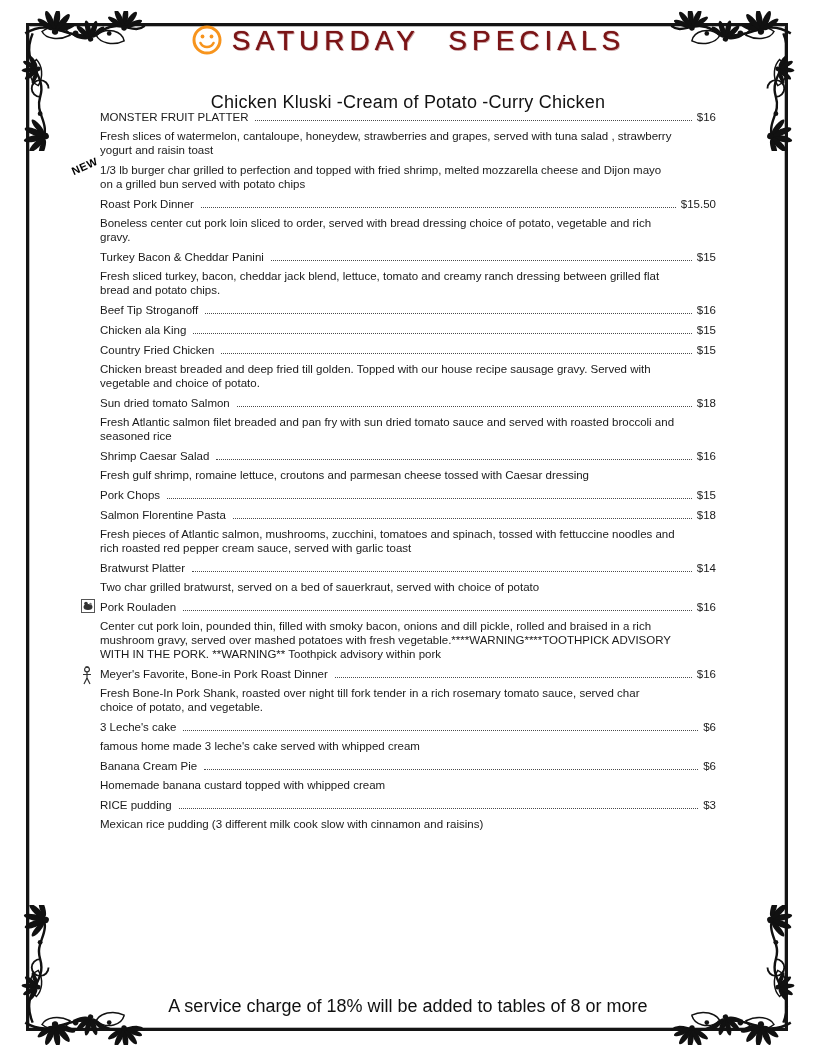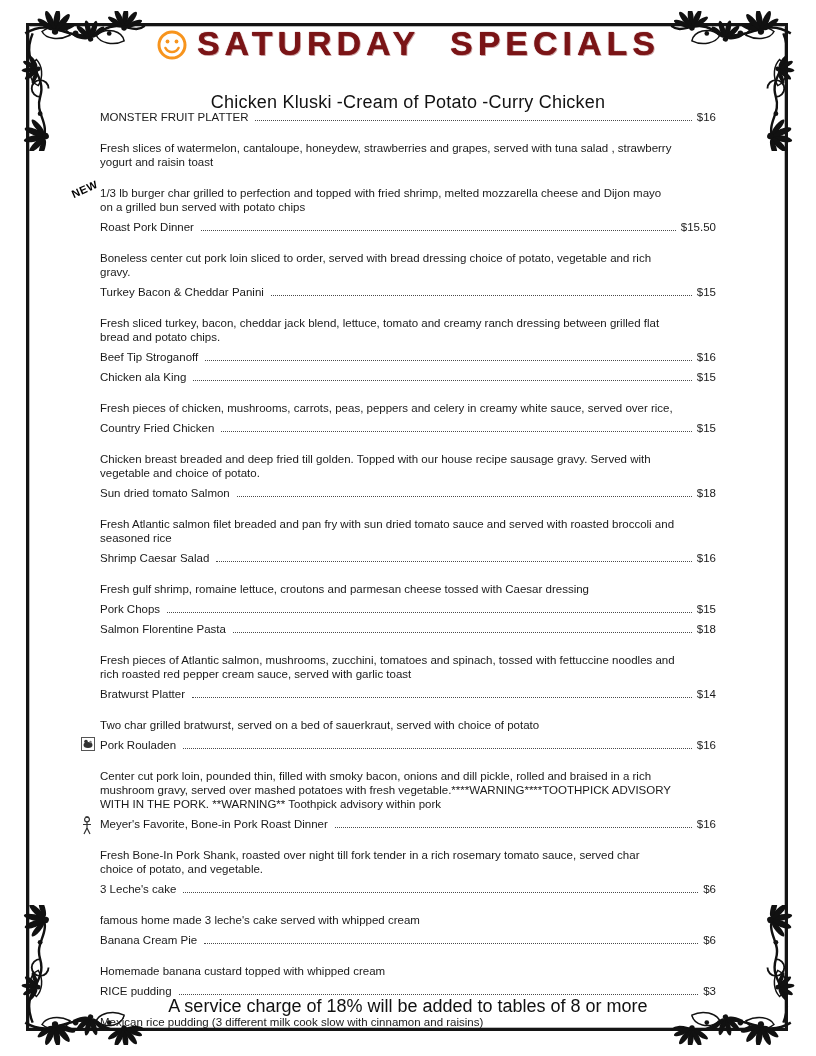--- a/index.html
+++ b/index.html
@@ -23,36 +23,36 @@
   .corner.bl{left:14px;bottom:11px;transform:scaleY(-1);}
   .corner.br{right:14px;bottom:11px;transform:scale(-1,-1);}
 
   
   .header{
     position:absolute;left:0;right:0;top:24px;text-align:center;white-space:nowrap;
   }
   .smiley{display:inline-block;vertical-align:-6px;margin-right:9px;}
   .title{
     display:inline-block;
-    font-weight:700;font-size:34px;letter-spacing:5px;word-spacing:16px;
+    font-weight:400;font-size:28px;letter-spacing:5px;word-spacing:16px;
     text-shadow:0 0 1px currentColor, 1px 1px 0 rgba(122,20,22,.35);
   }
   .subtitle{
     position:absolute;left:0;right:0;top:92px;text-align:center;
     font-size:18px;color:#121212;letter-spacing:.2px;
   }
 
   
   .menu{position:absolute;left:100px;top:110px;width:616px;}
   .item{position:relative;margin-bottom:6px;font-size:11.5px;line-height:14px;}
   .name-row{display:flex;align-items:flex-end;}
   .item-name{font-weight:400;white-space:nowrap;}
   .dots{flex:1;border-bottom:1.5px dotted #4a4a4a;margin:0 5px 3px 7px;min-width:20px;}
   .item-price{white-space:nowrap;}
-  .item-desc{max-width:575px;margin-top:17px;}
+  .item-desc{max-width:575px;margin-top:5px;}
 
   
   .new-badge{
     position:absolute;left:-29px;top:-4px;
     font-weight:800;font-size:11px;letter-spacing:.5px;
     transform:rotate(-24deg);color:#000;
   }
   .marker-icon{position:absolute;left:-19px;top:-1px;}
 
   
@@ -178,21 +178,20 @@
         </div>
       </div>
 
       <div class="item">
 
         <div class="name-row">
           <span class="item-name">Chicken ala King</span>
           <span class="dots"></span>
           <span class="item-price">$15</span>
         </div>
-        <div class="item-desc">Fresh pieces of chicken, mushrooms, carrots, peas, peppers and celery in creamy white sauce, served over rice,</div>
       </div>
 
       <div class="item">
 
         <div class="name-row">
           <span class="item-name">Country Fried Chicken</span>
           <span class="dots"></span>
           <span class="item-price">$15</span>
         </div>
         <div class="item-desc">Chicken breast breaded and deep fried till golden. Topped with our house recipe sausage gravy. Served with vegetable and choice of potato.</div>

